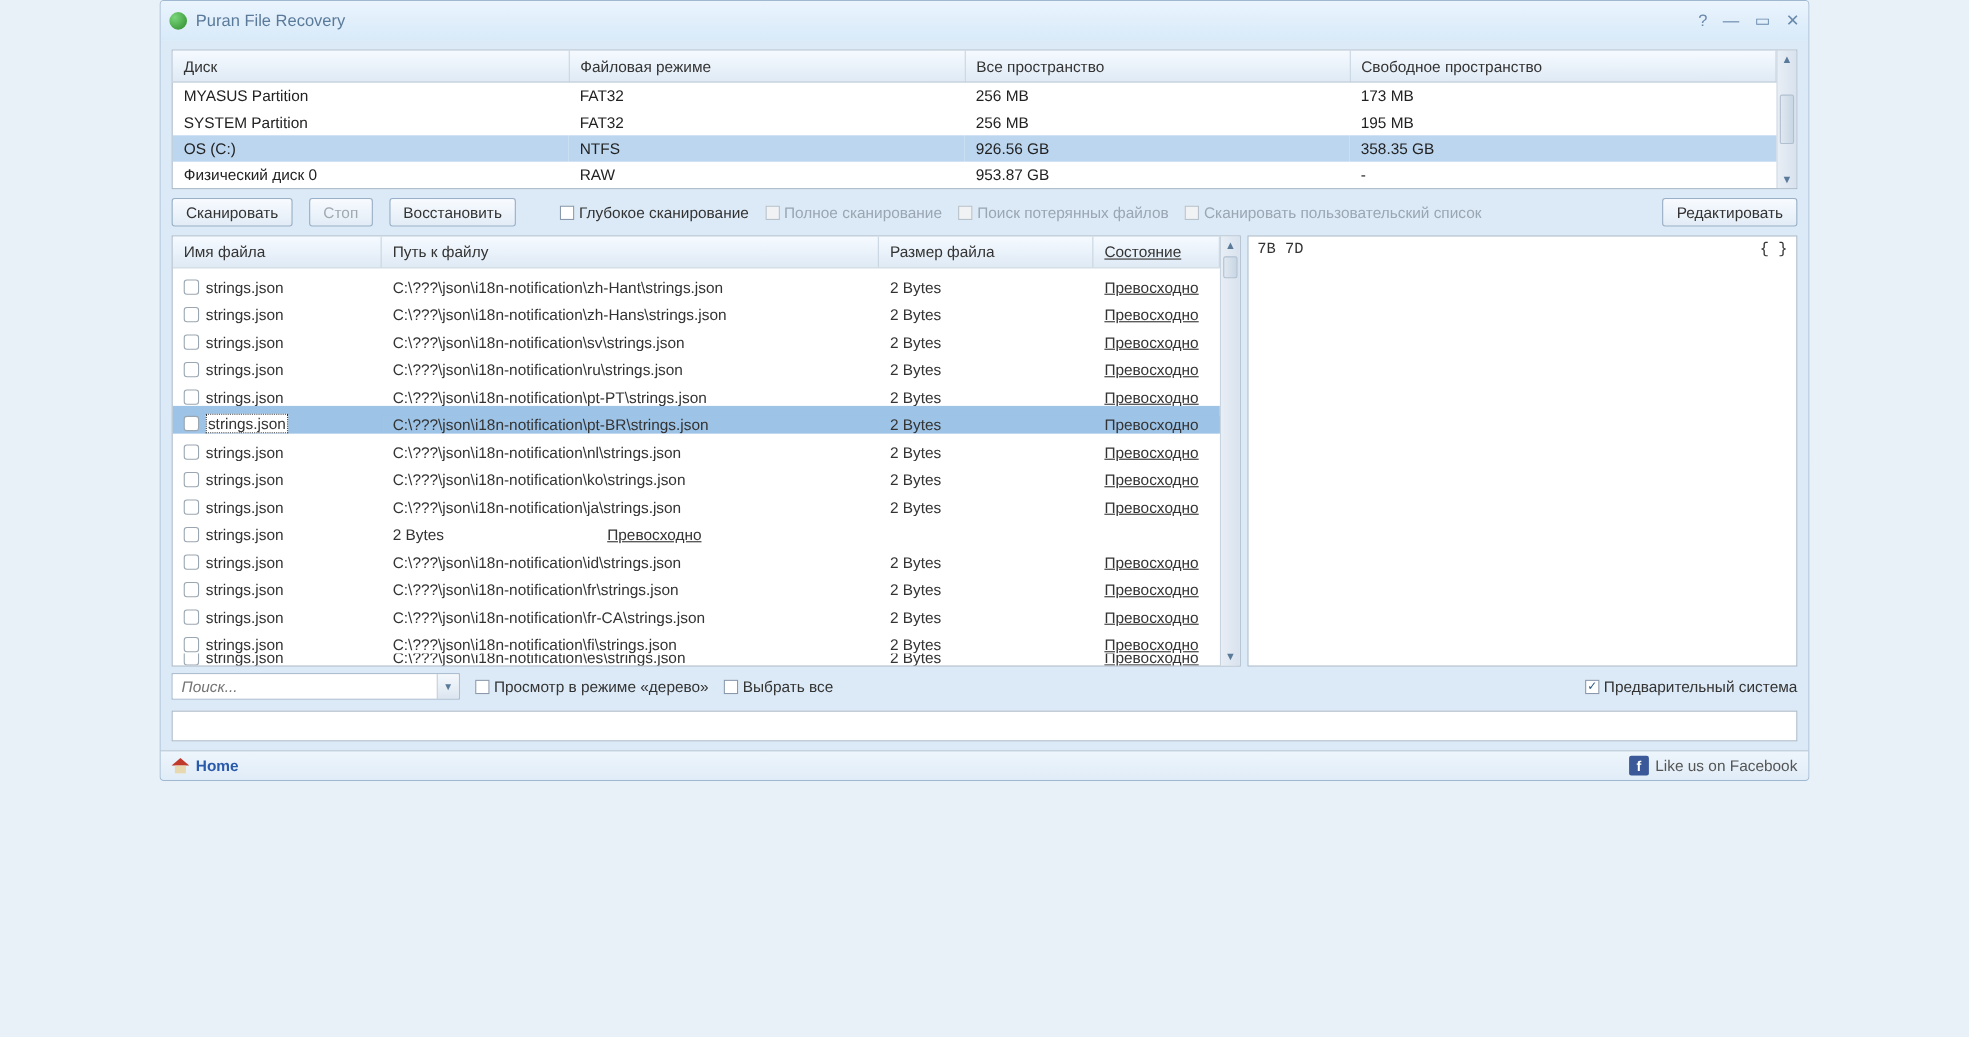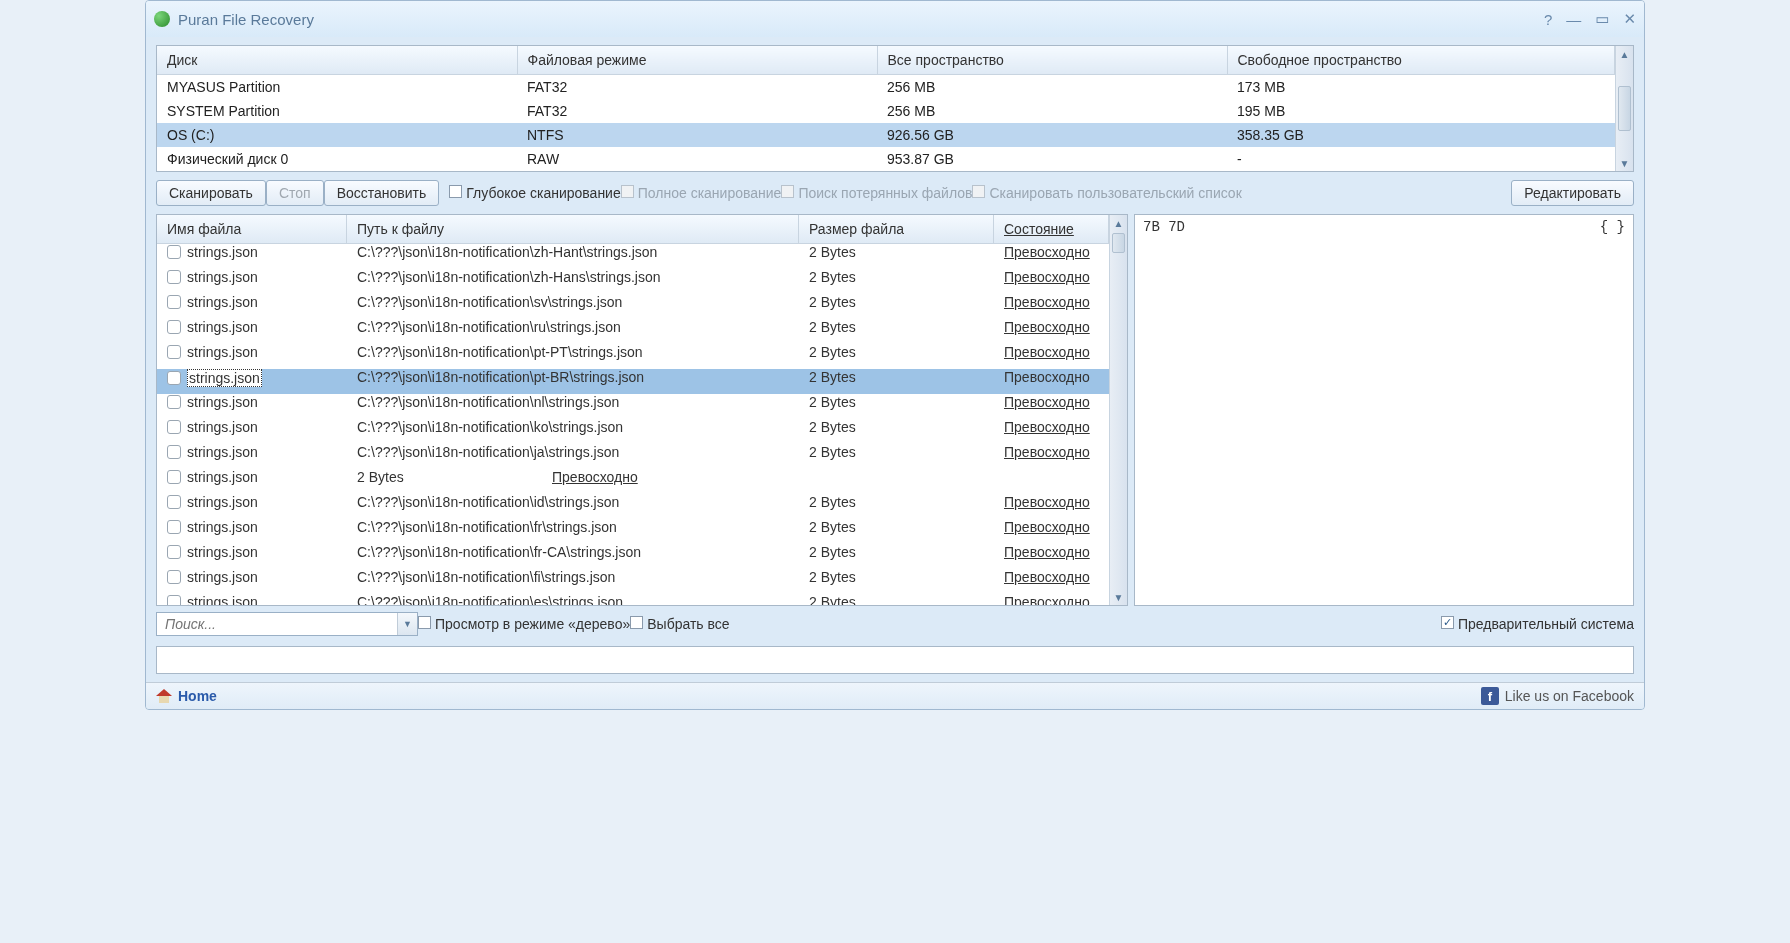--- a/index.html
+++ b/index.html
@@ -87,36 +87,37 @@
   position: absolute; left: 2px; right: 2px;
   top: 40px; height: 45px;
   background: linear-gradient(to right, #e0e8f0, #c8d6e4);
   border: 1px solid #b0c0d0;
   border-radius: 2px;
 }
 
 .toolbar {
   display: flex;
   align-items: center;
-  gap: 0;
+  gap: 15px;
   padding: 8px 0;
   flex-wrap: nowrap;
 }
 .btn {
   padding: 4px 12px;
   font-size: 14px;
   background: linear-gradient(to bottom, #f8fbff, #e2ecf6);
   border: 1px solid #9ab0c6;
   border-radius: 3px;
   color: #333;
   white-space: nowrap;
 }
 .btn.disabled { color: #a0a8b0; }
 .chk {
   display: inline-flex;
+  align-items: center;
   gap: 4px;
   font-size: 14px;
   color: #333;
   white-space: nowrap;
 }
 .chk.disabled { color: #9aa6b2; }
 .chk .box {
   width: 13px; height: 13px;
   background: #fff;
   border: 1px solid #8a9aac;
@@ -151,21 +152,21 @@
   font-size: 14px;
   border-right: 1px solid #c8d4e0;
 }
 .col-name { width: 190px; }
 .col-path { flex: 1; }
 .col-size { width: 195px; }
 .col-state { width: 115px; text-decoration: underline; }
 .ft-body { }
 .ft-row {
   display: flex;
-  align-items: flex-start;
+  align-items: flex-end;
   height: 25px;
 }
 .ft-row.selected {
   background: #9dc3e6;
 }
 .ft-row.selected .cell { background: #9dc3e6; }
 .ft-row .cell {
   padding: 0 10px;
   font-size: 14px;
   white-space: nowrap;
@@ -196,20 +197,21 @@
   padding: 4px 8px;
   font-family: "Courier New", monospace;
   font-size: 14px;
   display: flex;
   justify-content: space-between;
 }
 
 .bottom-row {
   display: flex;
   align-items: center;
+  gap: 14px;
   padding: 6px 0 10px 0;
 }
 .combo {
   display: flex;
   width: 262px;
   border: 1px solid #9ab0c6;
   background: #fff;
   height: 24px;
 }
 .combo input {

